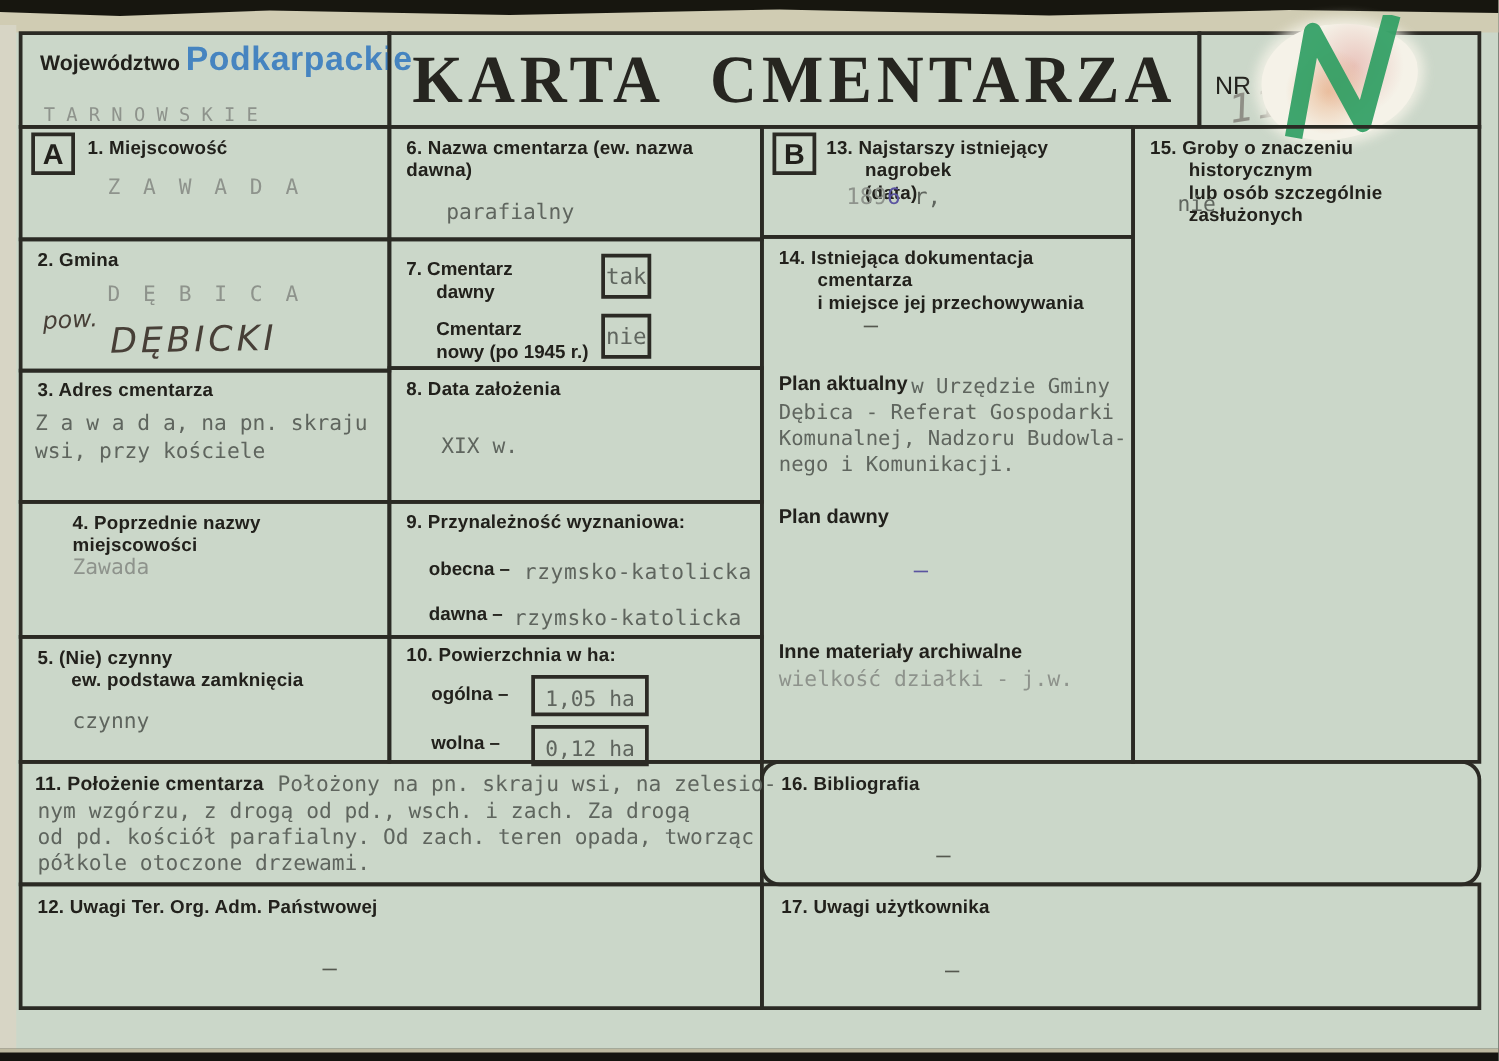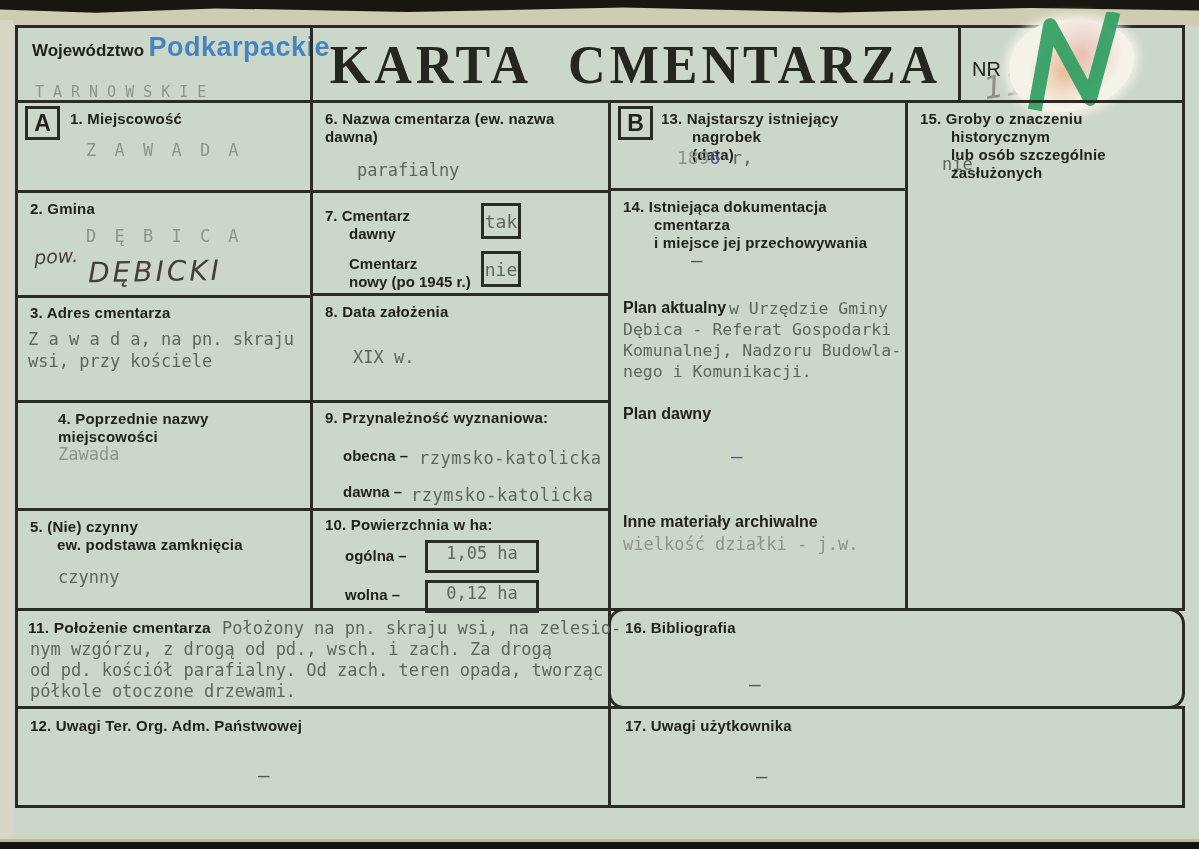--- a/index.html
+++ b/index.html
@@ -26,22 +26,22 @@
   .mono{font-family:"DejaVu Sans Mono",monospace;color:var(--typed);font-size:17px;
         line-height:22px;white-space:pre-line;position:absolute;}
   .faded{color:var(--faded);}
   .dash{font-family:"DejaVu Sans Mono",monospace;font-size:19px;color:#55584f;position:absolute;}
   .badge{position:absolute;left:7px;top:3px;width:35px;height:34px;border:3.5px solid var(--line);
          display:flex;align-items:center;justify-content:center;font-weight:bold;font-size:23px;
          color:var(--label);box-sizing:border-box;background:var(--card);}
   .tickbox{position:absolute;width:40px;height:36px;border:3px solid var(--line);box-sizing:border-box;
            display:flex;align-items:center;justify-content:center;}
   .tickbox span{font-family:"DejaVu Sans Mono",monospace;font-size:18px;color:var(--typed);}
-  .valbox{position:absolute;width:114px;height:33px;border:3px solid var(--line);box-sizing:border-box;
-          display:flex;align-items:flex-start;justify-content:center;}
+  .valbox{position:absolute;width:94px;height:33px;border:3px solid var(--line);box-sizing:border-box;
+          display:flex;align-items:flex-end;justify-content:center;}
   .valbox span{font-family:"DejaVu Sans Mono",monospace;font-size:17px;color:var(--typed);}
   .sublbl{position:absolute;font-weight:bold;font-size:15px;line-height:18px;color:var(--label);white-space:pre-line;}
   .hand{position:absolute;color:#473f37;font-family:"DejaVu Sans",sans-serif;font-style:italic;}
 
   
   #prov-label{font-weight:bold;font-size:17px;color:var(--label);}
   #prov-stamp{font-weight:bold;font-size:27px;color:#3b7ec0;letter-spacing:.5px;opacity:.92;}
   #prov-old{position:absolute;left:17px;top:55px;font-family:"DejaVu Sans Mono",monospace;
             font-size:15px;letter-spacing:9px;color:var(--faded);}
   #main-title{width:100%;height:100%;display:flex;align-items:center;justify-content:center;

